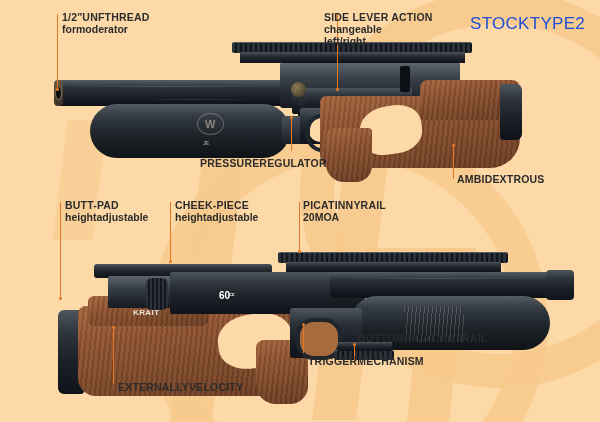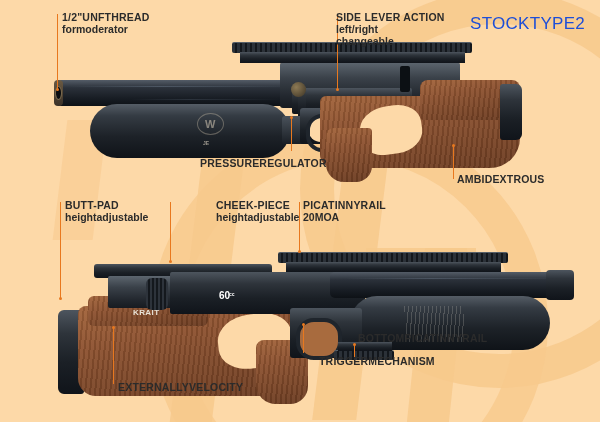--- a/index.html
+++ b/index.html
@@ -275,24 +275,24 @@
 
   <div class="leader" style="left:57px;top:14px;height:76px;"></div>
   <div class="leader-dot" style="left:56px;top:88px;"></div>
   <div class="label" style="left:62px;top:12px;">
     <span class="l1">1/2"UNFTHREAD</span>
     <span class="l2">formoderator</span>
   </div>
 
   <div class="leader" style="left:337px;top:14px;height:76px;"></div>
   <div class="leader-dot" style="left:336px;top:88px;"></div>
-  <div class="label" style="left:336px;top:12px;">
+  <div class="label" style="left:324px;top:12px;">
     <span class="l1">SIDE  LEVER  ACTION</span>
+    <span class="l2">changeable</span>
     <span class="l2">left/right</span>
-    <span class="l2">changeable</span>
   </div>
 
   <div class="title" style="left:470px;top:14px;">STOCKTYPE2</div>
 
   <div class="leader" style="left:291px;top:118px;height:33px;"></div>
   <div class="leader-dot" style="left:290px;top:116px;"></div>
   <div class="label" style="left:200px;top:158px;">
     <span class="l1">PRESSUREREGULATOR</span>
   </div>
 
@@ -304,41 +304,41 @@
 
   <div class="leader" style="left:60px;top:202px;height:97px;"></div>
   <div class="leader-dot" style="left:59px;top:297px;"></div>
   <div class="label" style="left:65px;top:200px;">
     <span class="l1">BUTT-PAD</span>
     <span class="l2">heightadjustable</span>
   </div>
 
   <div class="leader" style="left:170px;top:202px;height:60px;"></div>
   <div class="leader-dot" style="left:169px;top:260px;"></div>
-  <div class="label" style="left:175px;top:200px;margin-left:41px;">
+  <div class="label" style="left:175px;top:200px;">
     <span class="l1">CHEEK-PIECE</span>
     <span class="l2">heightadjustable</span>
   </div>
 
   <div class="leader" style="left:299px;top:202px;height:50px;"></div>
   <div class="leader-dot" style="left:298px;top:250px;"></div>
   <div class="label" style="left:303px;top:200px;">
     <span class="l1">PICATINNYRAIL</span>
     <span class="l2">20MOA</span>
   </div>
 
   <div class="leader" style="left:354px;top:345px;height:18px;"></div>
   <div class="leader-dot" style="left:353px;top:343px;"></div>
   <div class="label" style="left:358px;top:333px;">
     <span class="l1">BOTTOMPICATINNYRAIL</span>
   </div>
 
   <div class="leader" style="left:303px;top:325px;height:28px;"></div>
   <div class="leader-dot" style="left:302px;top:323px;"></div>
-  <div class="label" style="left:295px;top:356px;padding-left:24px;">
+  <div class="label" style="left:308px;top:356px;">
     <span class="l1">TRIGGERMECHANISM</span>
   </div>
 
   <div class="leader" style="left:113px;top:328px;height:56px;"></div>
   <div class="leader-dot" style="left:112px;top:326px;"></div>
   <div class="label" style="left:118px;top:382px;">
     <span class="l1">EXTERNALLYVELOCITY</span>
   </div>
 
 </div>

